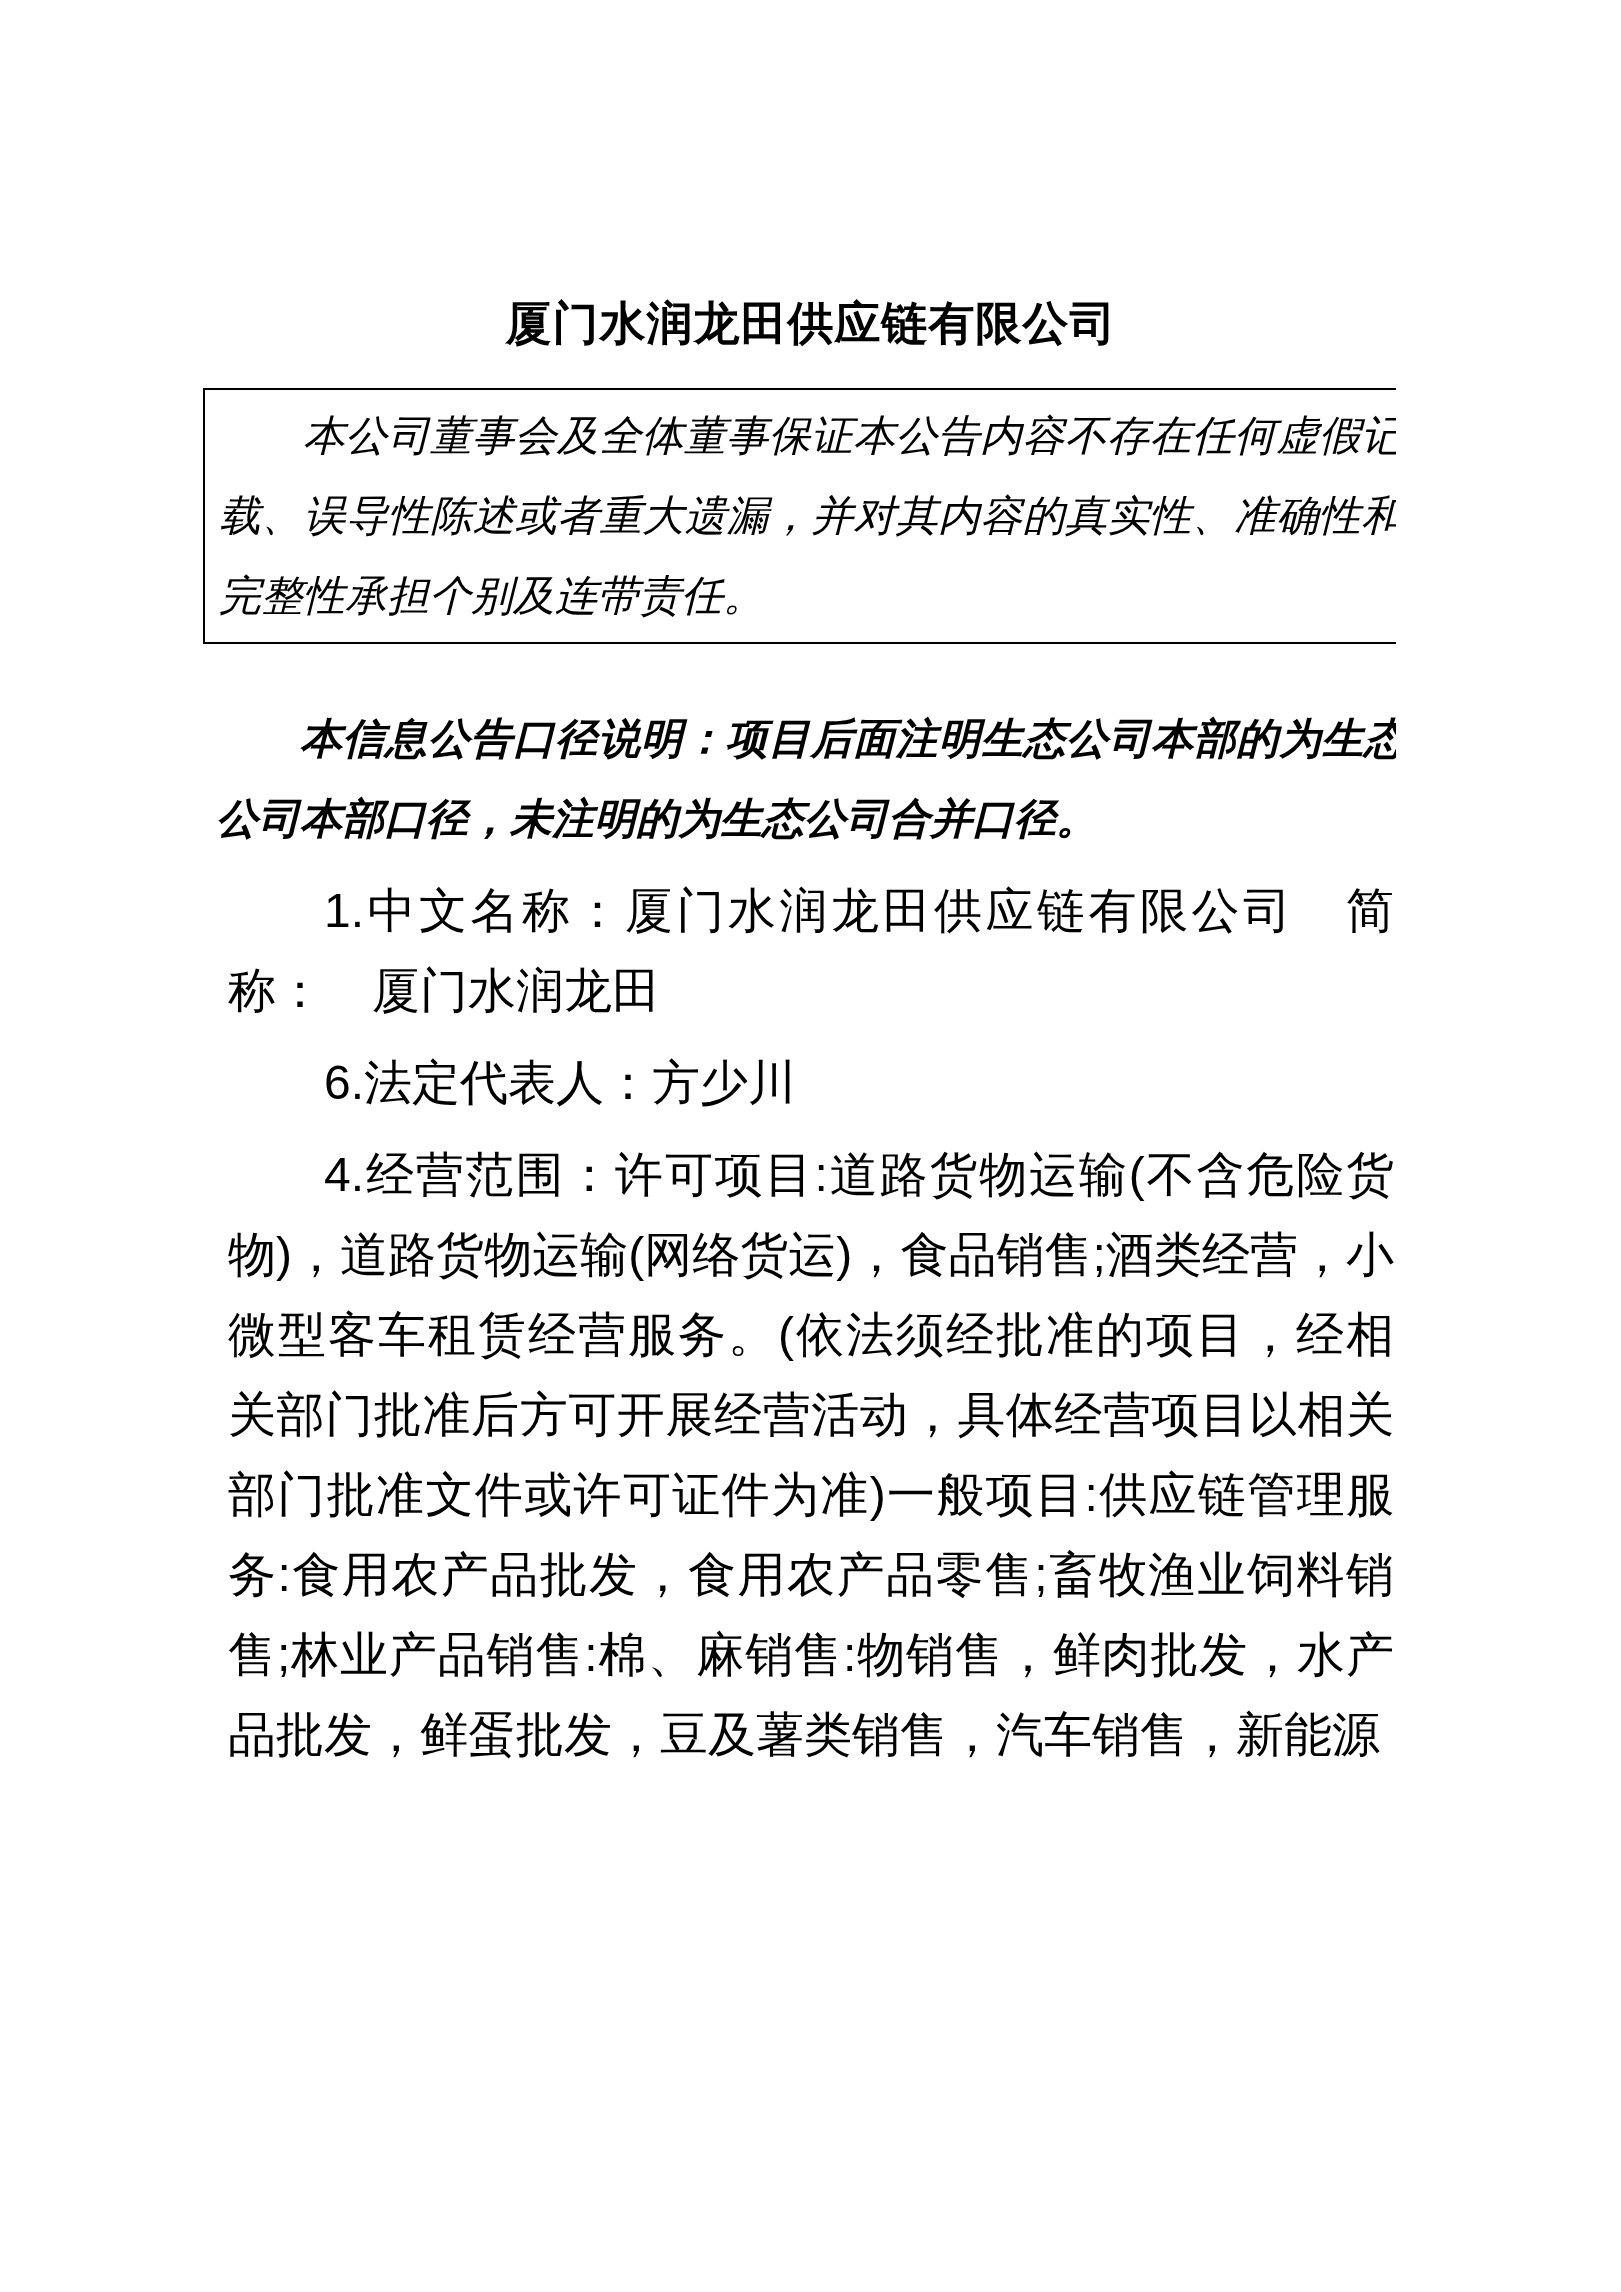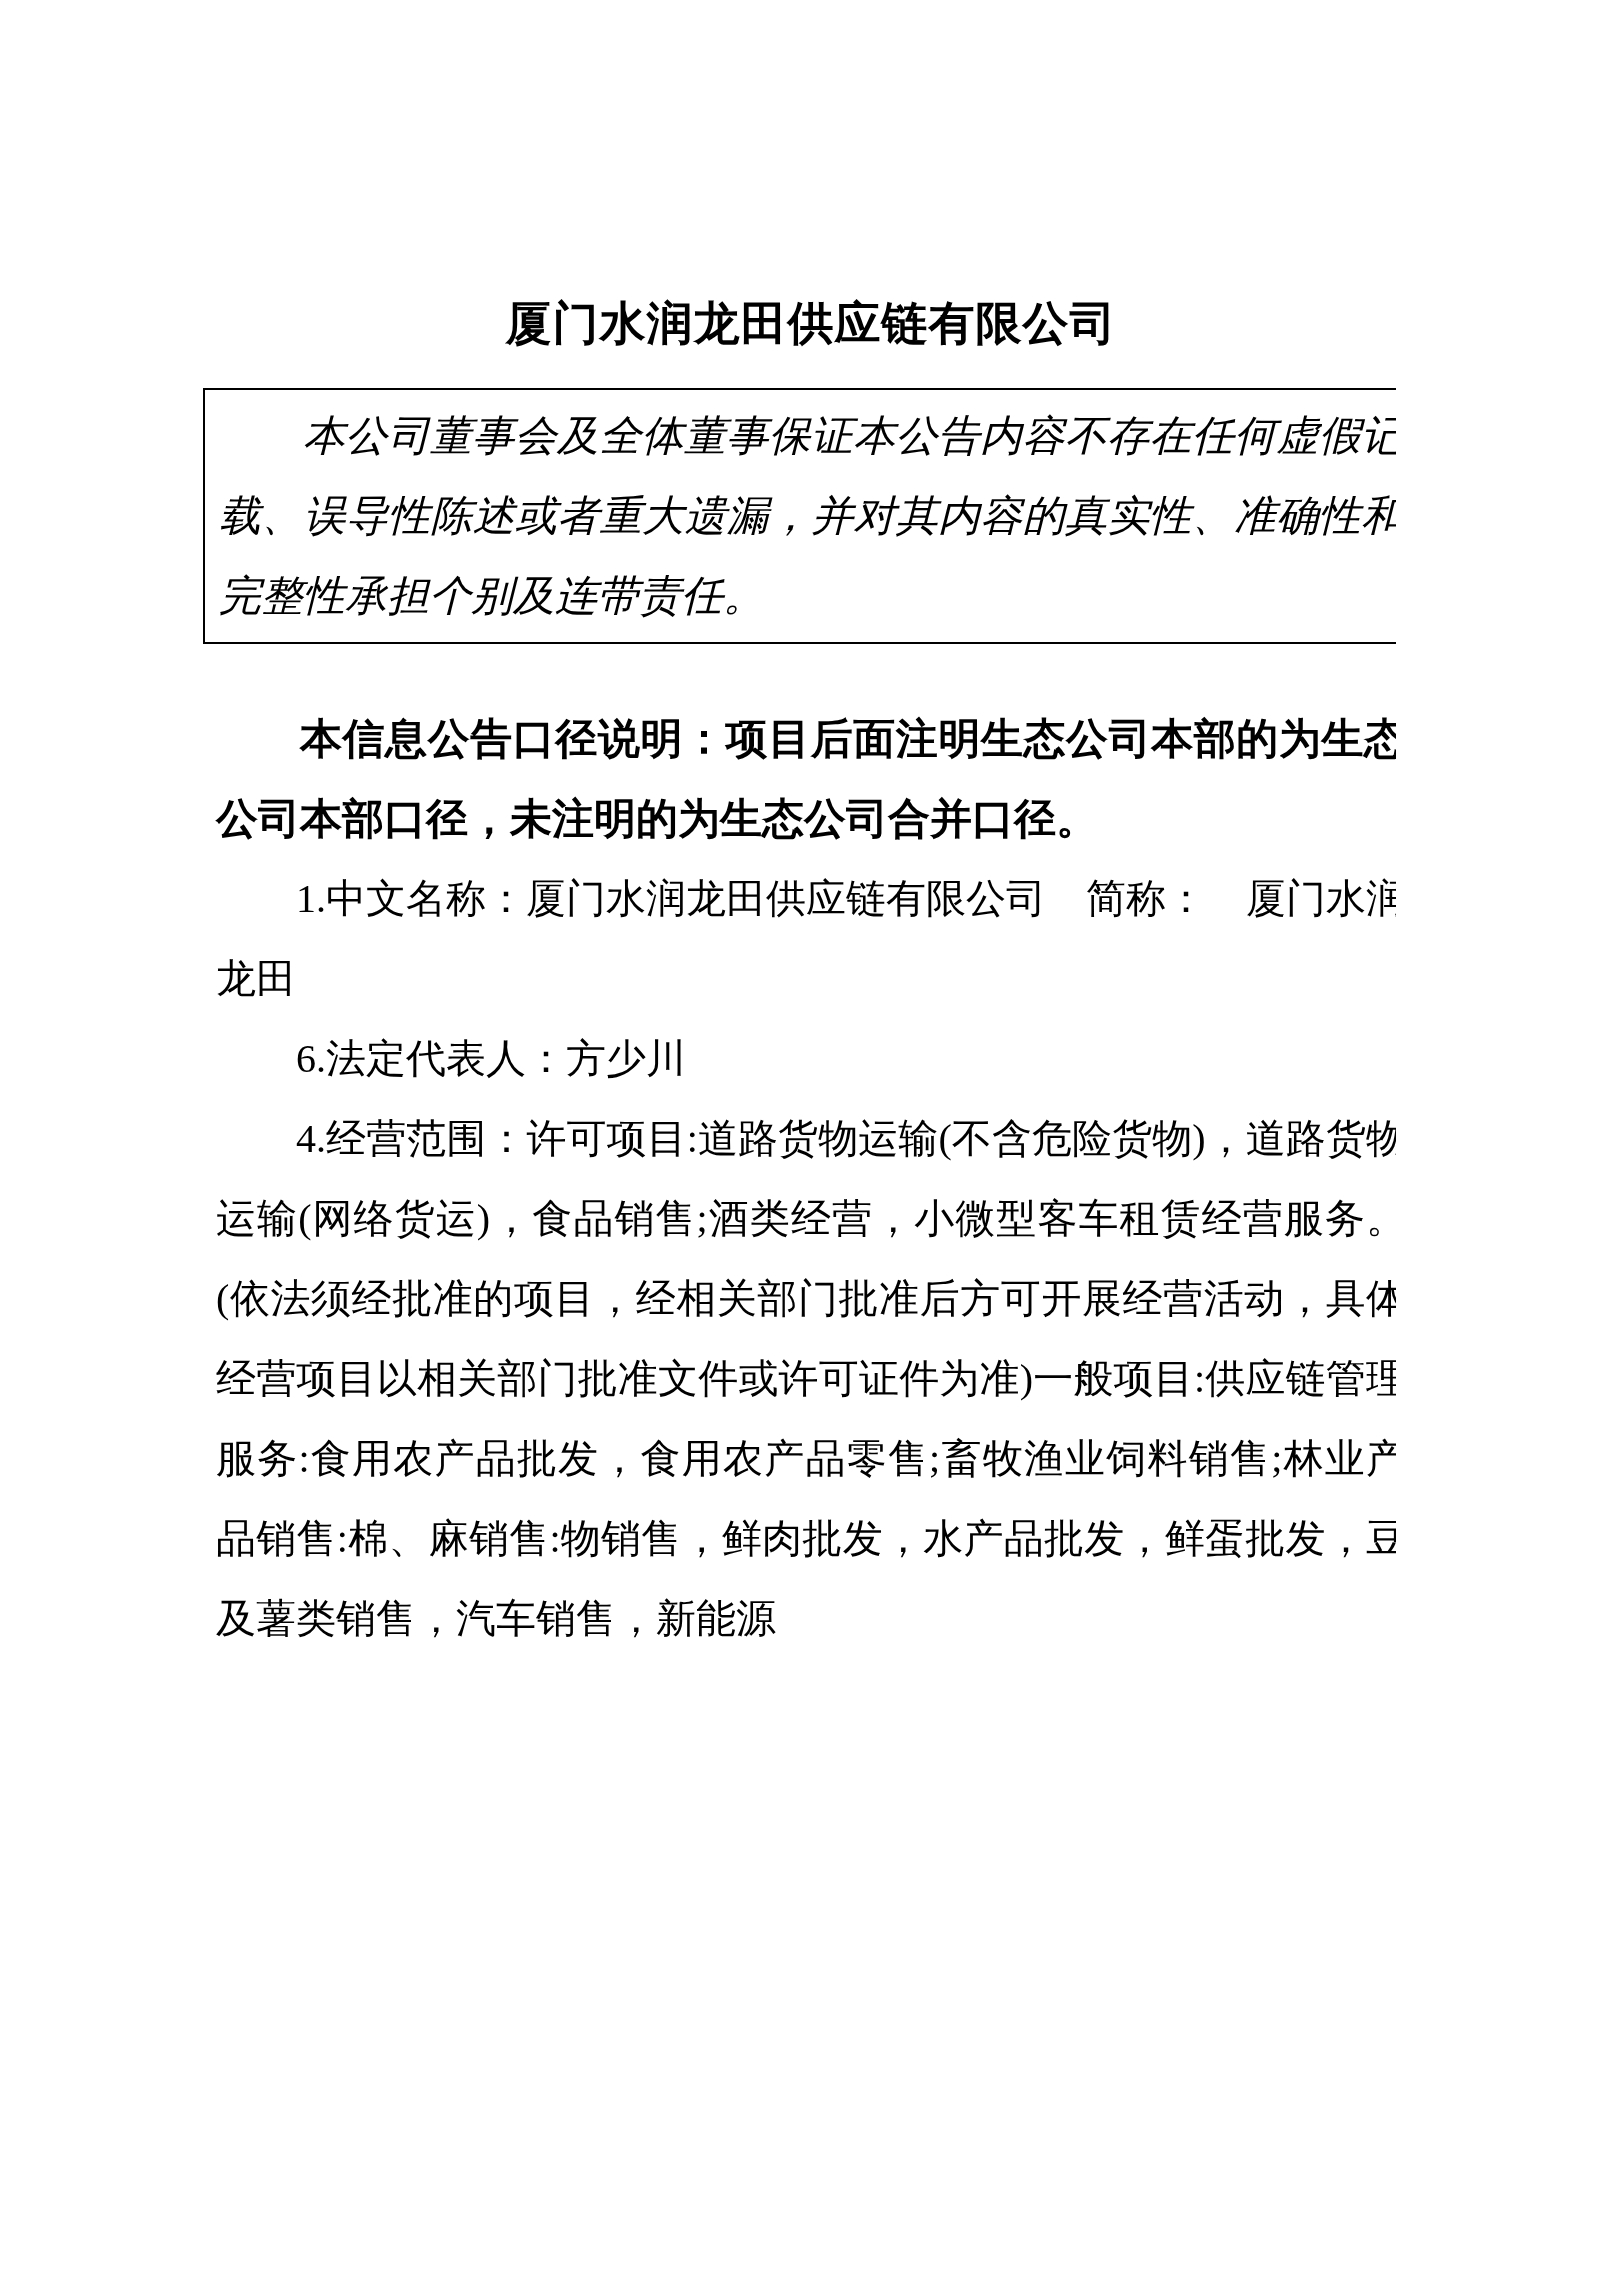--- a/index.html
+++ b/index.html
@@ -59,38 +59,39 @@
   .caliber-note {
     margin: 55px 0 0 0;
     font-size: 42px;
     line-height: 80px;
     font-weight: bold;
     text-indent: 2em;
     text-align: justify;
     text-justify: inter-character;
     word-break: break-all;
     font-family: "Liberation Sans", "DejaVu Sans", sans-serif;
+    font-style: italic;
   }
   .section-heading {
     margin: 15.7px 0 0 0;
     font-size: 43px;
     line-height: 80px;
     font-weight: bold;
     text-indent: 2em;
     font-family: "Liberation Sans", "DejaVu Sans", sans-serif;
   }
   .body-item {
-    margin: 0;
-    font-size: 40px;
+    margin: 12px;
+    font-size: 48px;
     line-height: 80px;
     text-indent: 2em;
     text-align: justify;
     text-justify: inter-character;
     word-break: break-all;
-    font-family: Liberation Serif, serif;
+    font-family: Liberation Sans, sans-serif;
   }
 </style>
 </head>
 <body>
 
 <div class="page">
   <div class="content">
 
     <h1 class="doc-title">厦门水润龙田供应链有限公司</h1>
 

